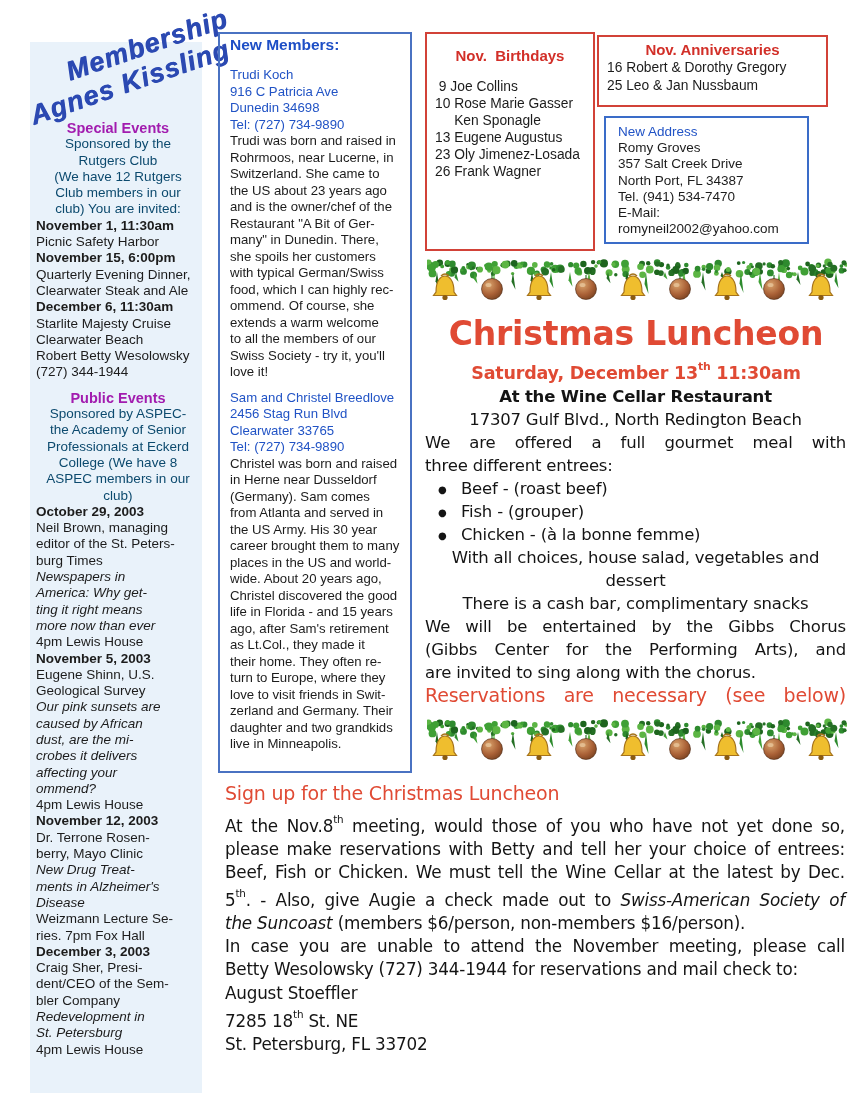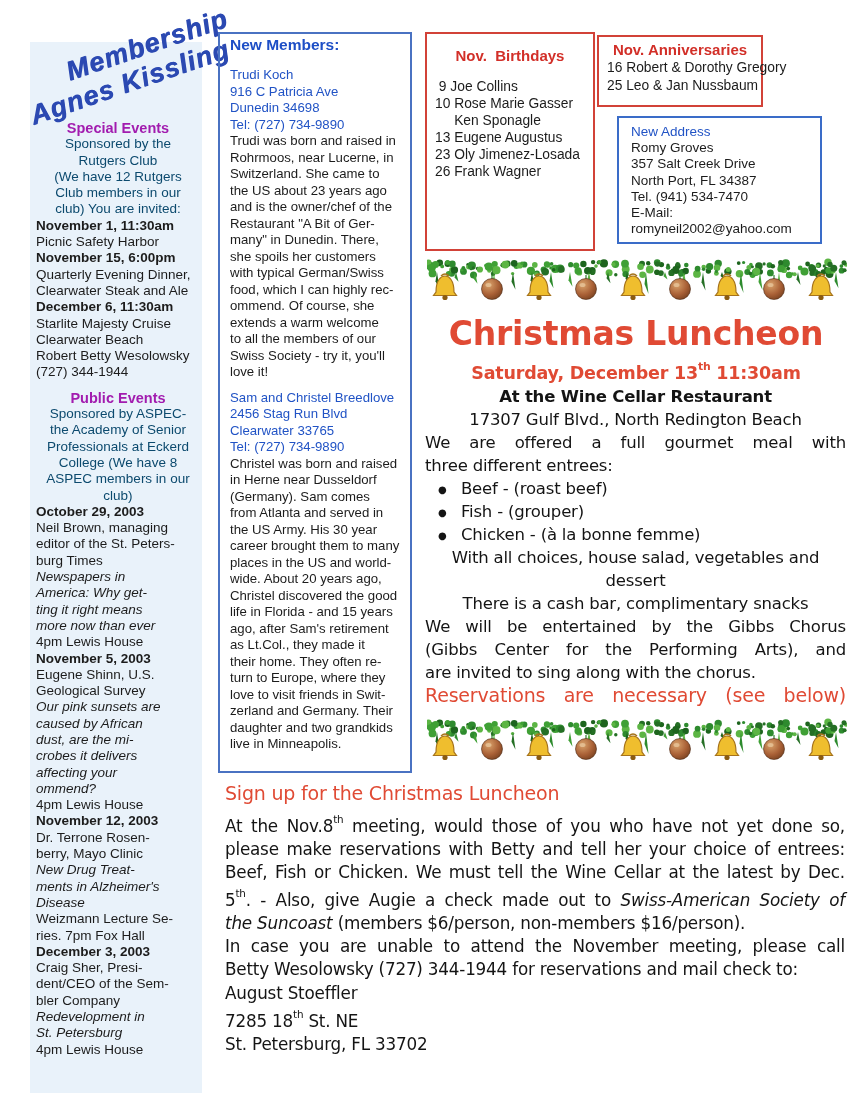--- a/index.html
+++ b/index.html
@@ -27,27 +27,27 @@
   
   .members-box{position:absolute;left:218px;top:32px;width:194px;height:741px;
       border:2px solid #4a72c2;box-sizing:border-box;padding:2px 0 0 10px;}
   .members-heading{color:#1d4ec6;font-weight:bold;font-size:15.5px;}
   .members-lines{margin-top:13px;font-size:13.2px;line-height:16.5px;width:180px;}
   
   .bday-box{position:absolute;left:425px;top:32px;width:170px;height:219px;
       border:2px solid #d24238;box-sizing:border-box;}
   .box-heading-red{color:#d22f28;font-weight:bold;font-size:15px;text-align:center;margin-top:13px;white-space:pre;}
   .bday-lines{margin:14px 0 0 8px;font-size:13.8px;line-height:17px;}
-  .anniv-box{position:absolute;left:597px;top:35px;width:166px;height:72px;
+  .anniv-box{position:absolute;left:597px;top:35px;width:231px;height:72px;
       border:2px solid #d24238;box-sizing:border-box;}
   .anniv-heading{color:#d22f28;font-weight:bold;font-size:15px;text-align:center;margin-top:4px;}
   .anniv-lines{margin:1px 0 0 8px;font-size:13.8px;line-height:18px;}
   .addr-box{position:absolute;left:604px;top:116px;width:205px;height:128px;
       border:2px solid #3a6cc8;box-sizing:border-box;padding:6px 0 8px 12px;
-      font-size:13.5px;line-height:16.2px;margin-left:13px;}
+      font-size:13.5px;line-height:16.2px;}
   
   .garland{position:absolute;left:427px;width:420px;height:52px;}
   .garland1{top:258px;}
   .garland2{top:718px;}
   
   .comic{font-family:"DejaVu Sans",sans-serif;letter-spacing:-0.2px;}
   .lunch-title{position:absolute;left:425px;top:314px;width:422px;text-align:center;
       font-weight:bold;font-size:33px;color:#e04a34;}
   .lunch-subtitle{position:absolute;left:425px;top:362px;width:422px;text-align:center;
       font-weight:bold;font-size:17.5px;color:#e04a34;}

